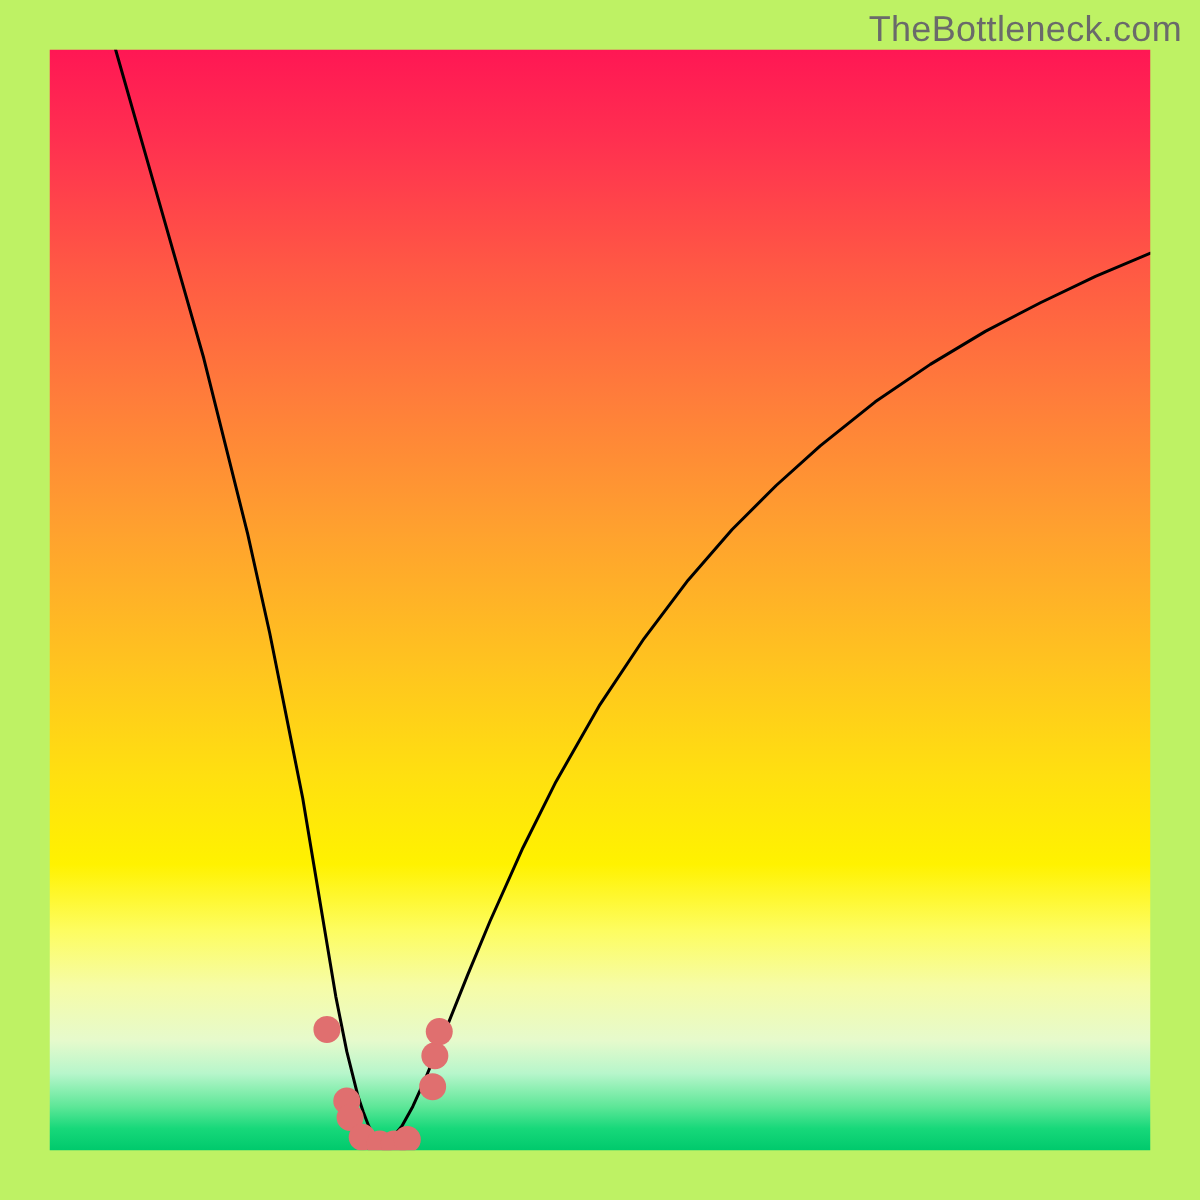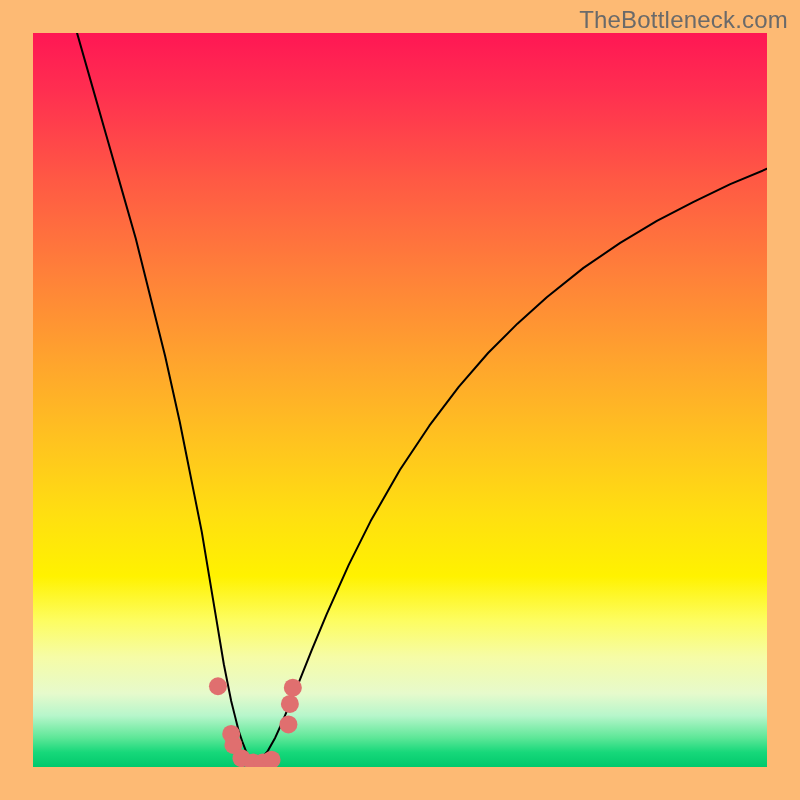--- a/index.html
+++ b/index.html
@@ -10,21 +10,21 @@
     overflow: hidden;
     background: #000;
     font-family: Arial, Helvetica, sans-serif;
   }
   .frame {
     position: absolute;
     left: 0;
     top: 0;
     width: 800px;
     height: 800px;
-    background: #fdba74;
+    background: #bef264;
   }
   .plot {
     position: absolute;
     left: 33px;
     top: 33px;
     width: 734px;
     height: 734px;
     overflow: hidden;
   }
   .gradient {

